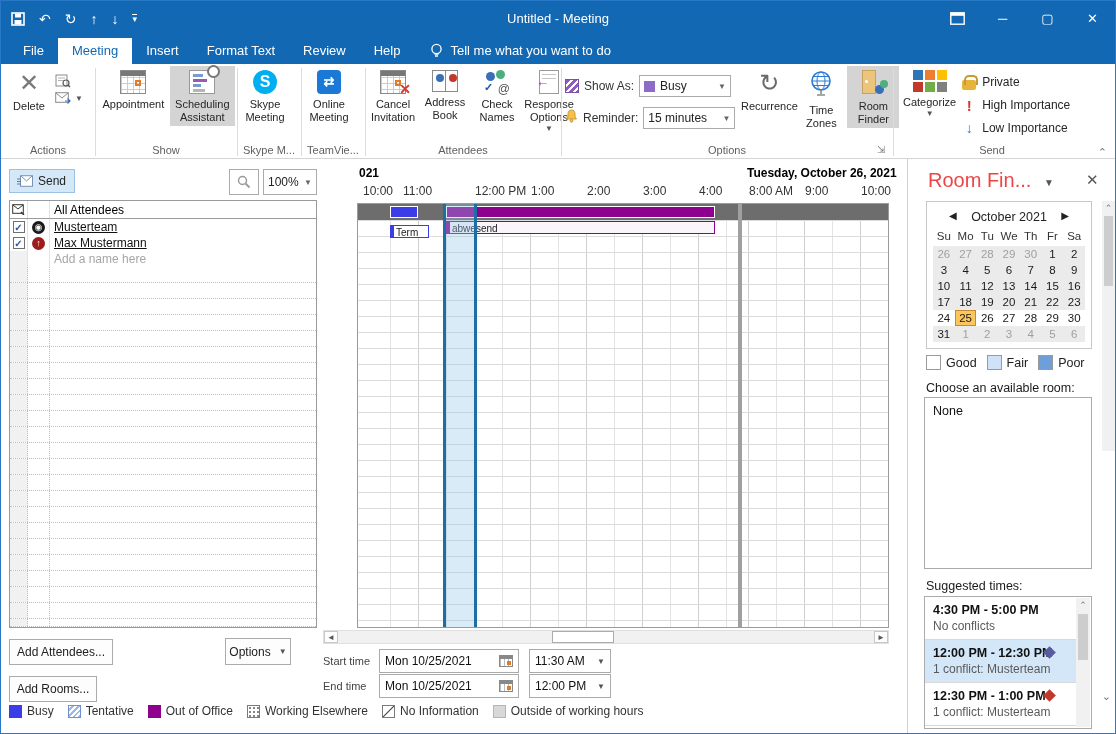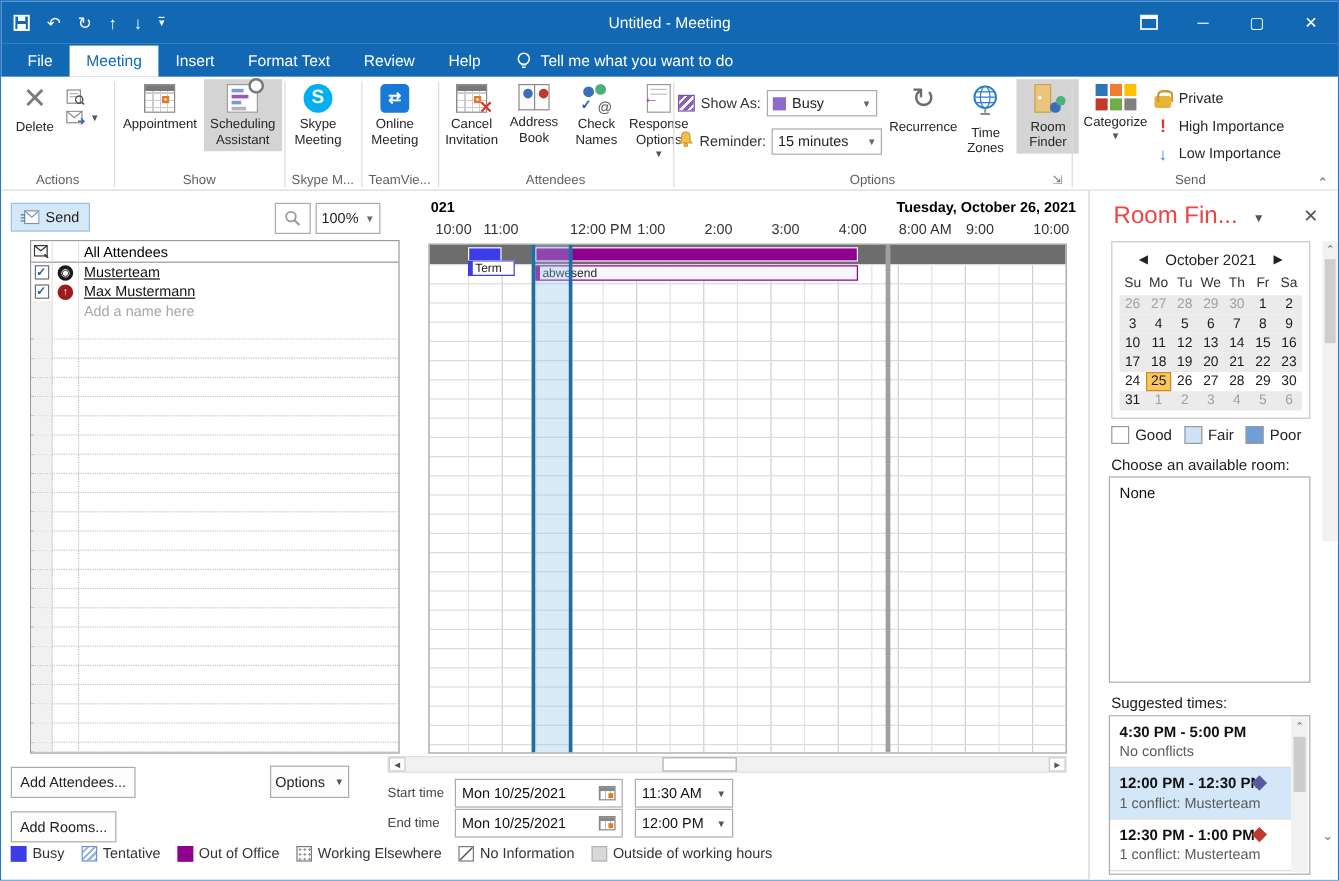--- a/index.html
+++ b/index.html
@@ -59,21 +59,21 @@
 
   
   #main { position:absolute; left:0; top:158px; width:1116px; height:576px; background:#fff; }
 
   
   #send-btn { position:absolute; left:8px; top:10px; width:66px; height:24px; background:#d5e8f8; border:1px solid #9cc3e5; display:flex; align-items:center; gap:5px; font-size:12px; color:#222; padding:0 7px; }
   #zoom-btn { position:absolute; left:228px; top:10px; width:30px; height:26px; border:1px solid #ababab; background:#fff; display:flex; align-items:center; justify-content:center; }
   #zoom-dd { position:absolute; left:262px; top:10px; width:54px; height:26px; }
 
   
-  #atable { position:absolute; left:24px; top:41px; width:308px; height:428px; border:1px solid #9a9a9a; background:#fff; }
+  #atable { position:absolute; left:8px; top:41px; width:308px; height:428px; border:1px solid #9a9a9a; background:#fff; }
   .arow { position:absolute; left:0; width:100%; height:16px; font-size:12px; display:flex; align-items:center; }
   .acol1 { width:18px; height:100%; flex:none; display:flex; align-items:center; justify-content:center; border-right:1px solid #e3e3e3; }
   .acol2 { width:22px; height:100%; flex:none; display:flex; align-items:center; justify-content:center; border-right:1px solid #e3e3e3; }
   .aname { padding-left:4px; color:#111; text-decoration:underline; }
   .aheader { border-bottom:1px solid #9a9a9a; font-size:12px; }
   .cbx { width:12px; height:12px; border:1px solid #707070; background:#fff; font-size:10px; line-height:11px; text-align:center; color:#2456a4; font-weight:bold; }
   .pcircle { width:13px; height:13px; border-radius:50%; color:#fff; font-size:9px; line-height:13px; text-align:center; }
   .erow { border-bottom:1px dotted #c0c0c0; }
   .erow .acol1 { background:#f1f1f1; border-right:1px dotted #c0c0c0; }
   .erow .acol2 { border-right:1px dotted #c0c0c0; }
@@ -609,21 +609,21 @@
           <div class="gridline-h" style="left: 0px; top: 320px; width: 532px;"></div>
           <div class="gridline-h" style="left: 0px; top: 336px; width: 532px;"></div>
           <div class="gridline-h" style="left: 0px; top: 352px; width: 532px;"></div>
           <div class="gridline-h" style="left: 0px; top: 368px; width: 532px;"></div>
           <div class="gridline-h" style="left: 0px; top: 384px; width: 532px;"></div>
           <div class="gridline-h" style="left: 0px; top: 400px; width: 532px;"></div>
           <div class="gridline-h" style="left: 0px; top: 416px; width: 532px;"></div>
           <div class="daysep" style="left: 380px;"></div>
           <div class="block" style="left: 32px; width: 28px; background: rgb(61, 61, 232); border: 1px solid rgb(255, 255, 255);"></div>
           <div class="block" style="left: 88px; width: 268.8px; background: rgb(143, 0, 143); border: 1px solid rgb(255, 255, 255);"></div>
-          <div class="appt" style="left: 32px; width: 39.2px; top: 13px; border-width: 1px 1px 1px 4px; border-style: solid; border-color: rgb(61, 61, 232); border-image: initial; padding-left: 2px;">Term</div>
+          <div class="appt" style="left: 32px; width: 39.2px; top: 21px; border-width: 1px 1px 1px 4px; border-style: solid; border-color: rgb(61, 61, 232); border-image: initial; padding-left: 2px;">Term</div>
           <div class="appt" style="left: 88px; width: 268.8px; top: 17px; border-width: 1px 1px 1px 4px; border-style: solid; border-color: rgb(143, 0, 143); border-image: initial; background: rgb(250, 244, 251); padding-left: 2px;">abwesend</div>
           <div id="selcol" style="left: 85px; width: 34px;"></div>
         </div>
     </div>
 
     <div class="hscroll">
       <div class="sbtn" style="left:0;">◄</div>
       <div class="hthumb"></div>
       <div class="sbtn" style="right:0;">►</div>
     </div>

